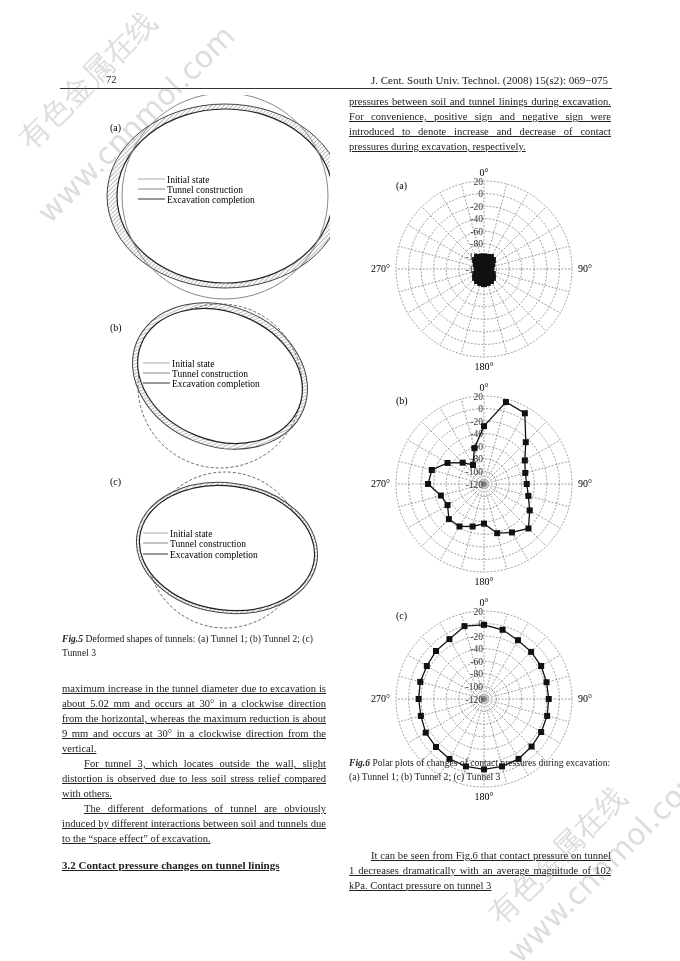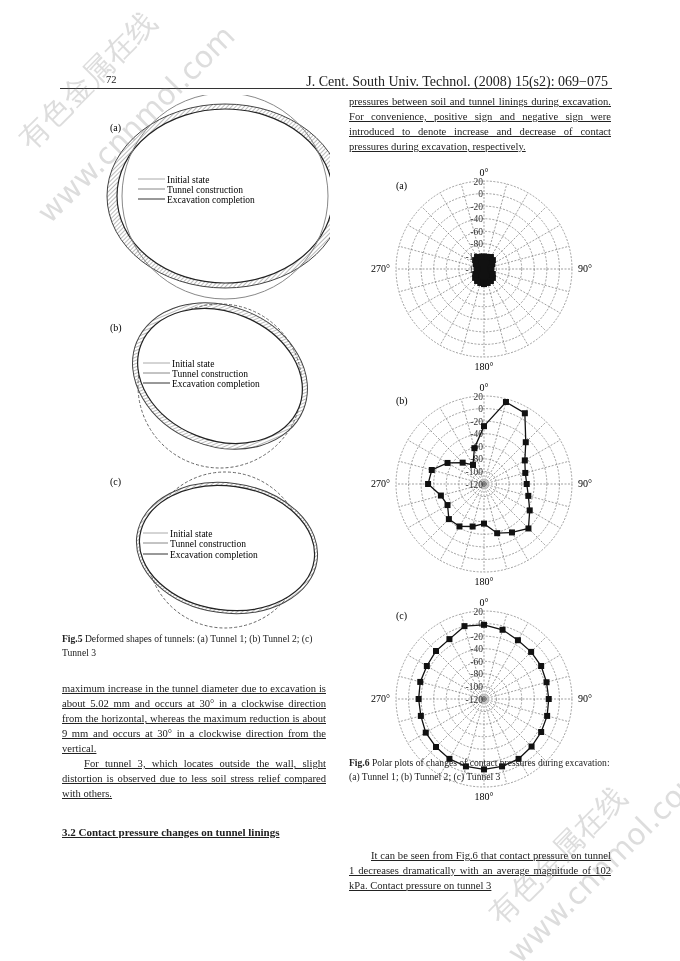--- a/index.html
+++ b/index.html
@@ -1,25 +1,25 @@
 <!DOCTYPE html>
 <html><head>
 <meta charset="utf-8">
 <style>
   html, body { margin:0; padding:0; background:#fff; }
   body { width:680px; height:961px; position:relative; overflow:hidden; font-family:"Liberation Serif", serif; color:#222; }
   .abs { position:absolute; }
   .hdr-num { left:62px; top:74px; font-size:10.5px;margin-left:44px; }
-  .hdr-journal { right:72px; top:74px; font-size:14px; }
+  .hdr-journal { right:72px; top:74px; font-size:11px; }
   .hdr-rule { left:60px; top:88px; width:552px; height:0; border-top:1.2px solid #333; }
   .col { font-size:10.6px; line-height:15px; text-align:justify;text-decoration:underline; }
   .col p { margin:0; }
   .ind { text-indent:22px; }
   .caption { font-size:9.6px; line-height:14px; }
-  .caption b { font-weight:bold; }
+  .caption b { font-weight:bold;font-style:italic; }
   .sec { font-weight:bold; font-size:11px; }
   svg text { font-family:"Liberation Serif", serif; }
   .wm { position:absolute; font-family:"DejaVu Sans", sans-serif; color:rgba(120,120,120,0.25); font-size:30px; white-space:nowrap; transform-origin:left top; }
 </style>
 </head>
 <body>
 
 <div class="abs hdr-num">72</div>
 <div class="abs hdr-journal">J. Cent. South Univ. Technol. (2008) 15(s2): 069−075</div>
 <div class="abs hdr-rule"></div>
@@ -71,21 +71,22 @@
   </g>
 </svg>
 
 <div class="abs caption" style="left:62px;top:632px;width:270px">
   <b>Fig.5</b><span> Deformed shapes of tunnels: (a) Tunnel 1; (b) Tunnel 2; (c) Tunnel 3</span>
 </div>
 
 <div class="abs col" style="left:62px;top:681px;width:264px">
   <p>maximum increase in the tunnel diameter due to excavation is about 5.02 mm and occurs at 30° in a clockwise direction from the horizontal, whereas the maximum reduction is about 9 mm and occurs at 30° in a clockwise direction from the vertical.</p>
   <p class="ind">For tunnel 3, which locates outside the wall, slight distortion is observed due to less soil stress relief compared with others.</p>
-  <p class="sec" style="margin-top:24px">3.2 Contact pressure changes on tunnel linings</p>
+  <p class="ind">The different deformations of tunnel are obviously induced by different interactions between soil and tunnels due to the “space effect” of excavation.</p>
+  <p class="sec" style="margin-top:12px">3.2 Contact pressure changes on tunnel linings</p>
 </div>
 
 <div class="abs col" style="left:349px;top:94px;width:262px">
   <p>pressures between soil and tunnel linings during excavation. For convenience, positive sign and negative sign were introduced to denote increase and decrease of contact pressures during excavation, respectively.</p>
 </div>
 
 <svg id="fig6" class="abs" style="left:345px;top:165px" width="270" height="640">
     <g>
       <circle cx="139" cy="104" r="88" fill="none" stroke="#777" stroke-width="0.7" stroke-dasharray="2,1.5"></circle>
       <circle cx="139" cy="104" r="75.42857142857143" fill="none" stroke="#777" stroke-width="0.7" stroke-dasharray="2,1.5"></circle>

